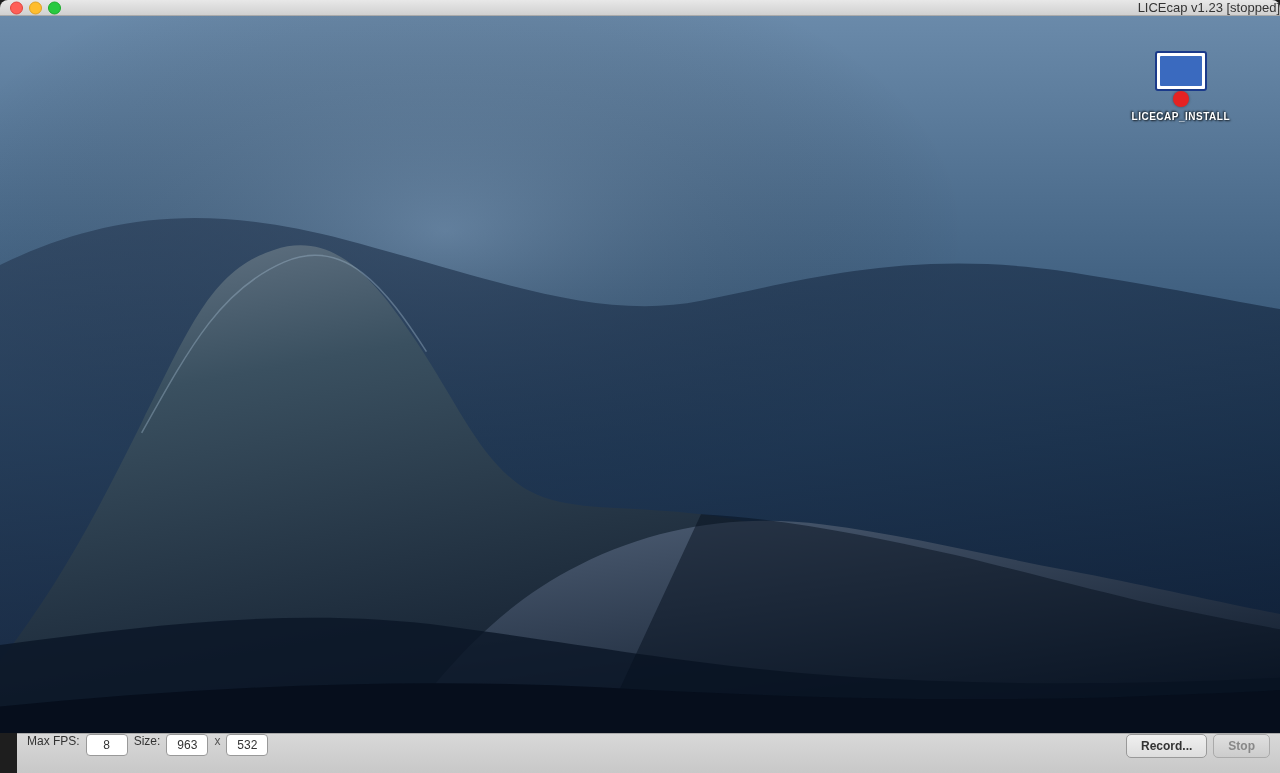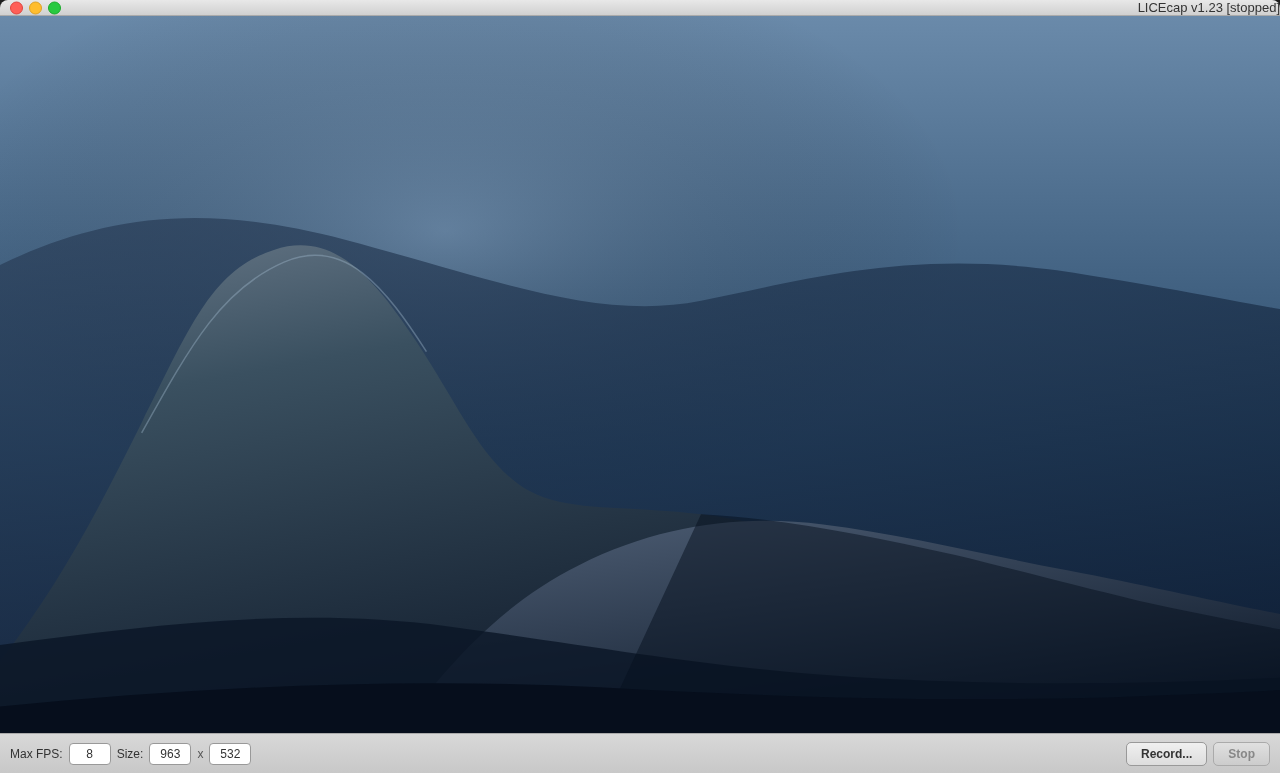--- a/index.html
+++ b/index.html
@@ -145,24 +145,24 @@
       text-align: center;
       white-space: nowrap;
     }
 
     
     .bottom-bar {
       height: 40px;
       background: linear-gradient(to bottom, #d8d8d8, #c8c8c8);
       border-top: 1px solid #aaa;
       display: flex;
-      align-items: center;
       padding: 0 10px;
       flex-shrink: 0;
       gap: 6px;
+      margin-left: 17px;
     }
 
     .toolbar-label {
       font-size: 12px;
       color: #333;
     }
 
     .toolbar-input {
       width: 42px;
       height: 22px;
@@ -271,20 +271,29 @@
       <path d="M400,705 C450,640 500,580 580,540 C660,500 740,490 820,500 C900,510 980,530 1060,545 C1140,560 1200,575 1280,590 L1280,705 Z" fill="url(#duneGrad4)"></path>
 
       <path d="M0,620 C150,600 300,580 450,600 C600,620 700,640 850,650 C950,656 1100,660 1280,650 L1280,705 L0,705 Z" fill="#0a1525" opacity="0.8"></path>
 
       <path d="M700,490 C780,494 860,510 950,530 C1000,542 1060,558 1130,575 C1180,586 1230,596 1280,605 L1280,705 L600,705 Z" fill="#06101e" opacity="0.5"></path>
 
       <path d="M0,680 C200,660 400,650 600,660 C750,668 900,675 1100,670 C1180,667 1240,665 1280,662 L1280,705 L0,705 Z" fill="#060e1c"></path>
 
     </svg>
 
+    <div class="desktop-icon">
+      <div class="icon-container">
+        <div class="icon-screen">
+          <div class="icon-screen-inner"></div>
+        </div>
+        <div class="icon-record-dot"></div>
+      </div>
+      <span class="icon-label">LICECAP_INSTALL</span>
+    </div>
   </div>
 </div>
 
 <div class="bottom-bar">
   <span class="toolbar-label">Max FPS:</span>
   <input type="text" class="toolbar-input" value="8" style="">
 
   <span class="toolbar-label">Size:</span>
   <input type="text" class="toolbar-input" value="963" style="">
   <span class="size-x">x</span>

